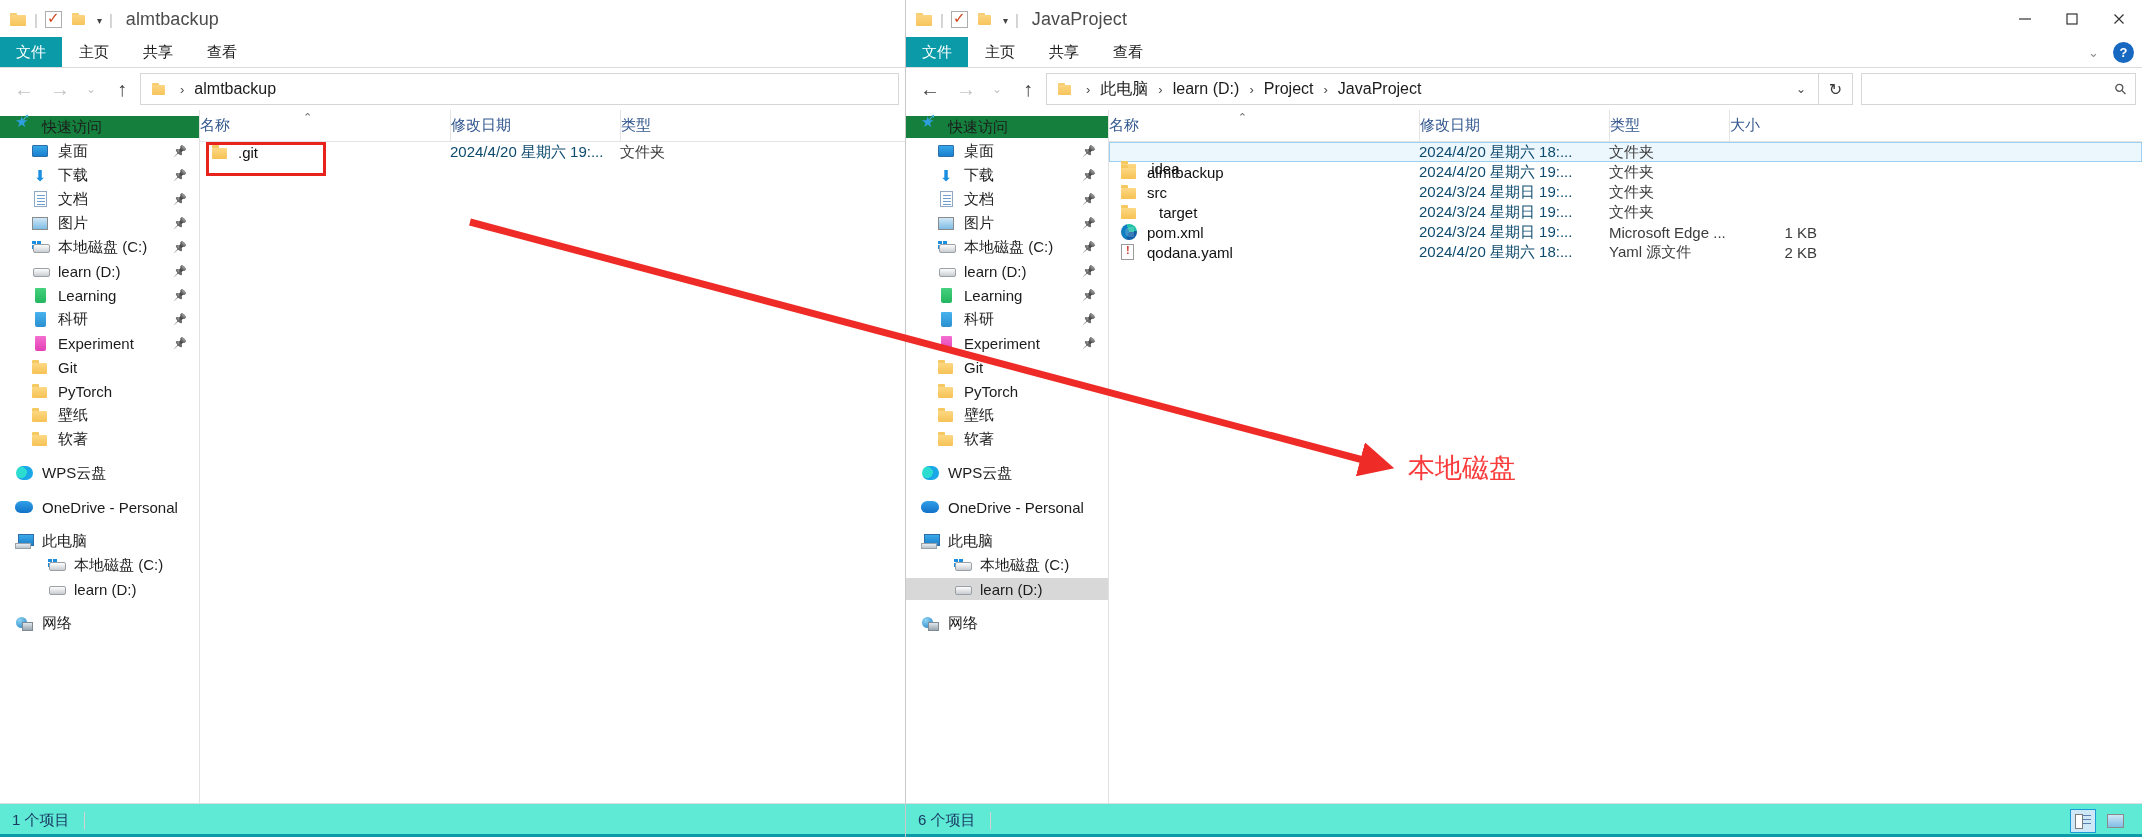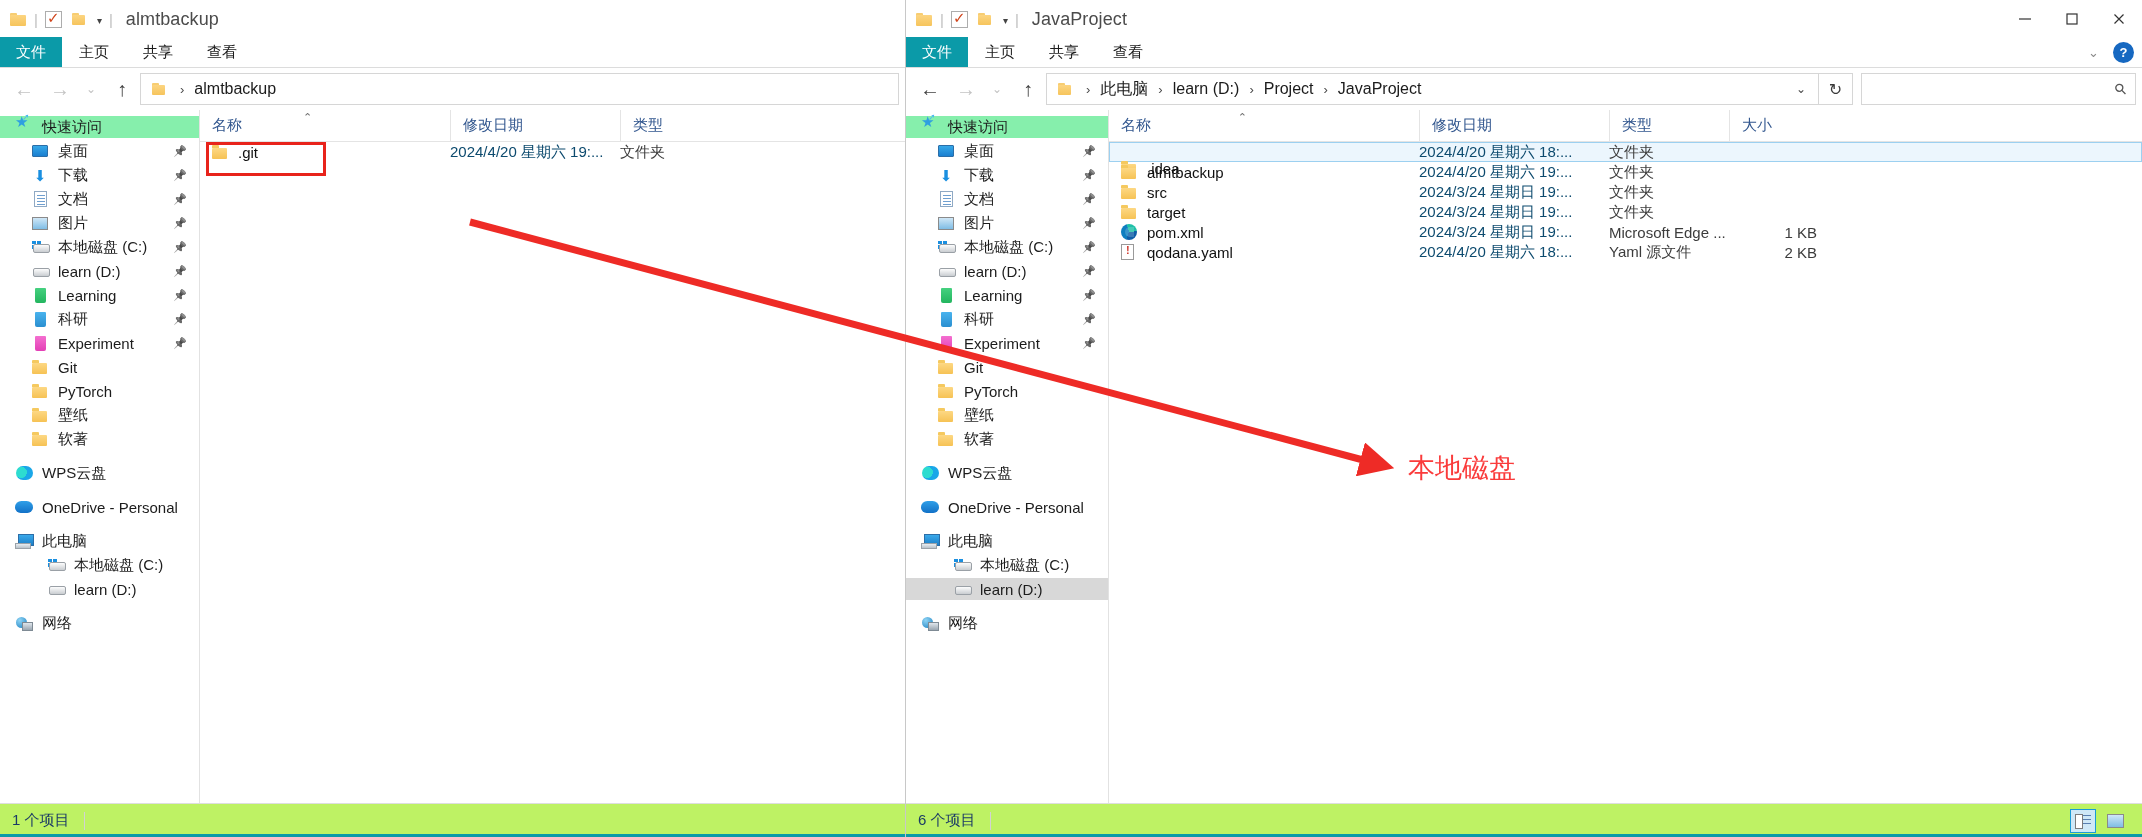--- a/index.html
+++ b/index.html
@@ -88,21 +88,21 @@
              padding-top: 6px; }
   #win-right .navpane { width: 203px; }
   .listpane { flex:1; background:#fff; position:relative; overflow:hidden; }
 
   
   .nav-item { height: 22px; display:flex; align-items:center; font-size: 15px; color:#1c1c1c;
               padding-left: 14px; position:relative; white-space:nowrap; }
   .nav-item.lvl1 { padding-left: 30px; }
   .nav-item.lvl2 { padding-left: 46px; }
   .nav-item.sel { background:#d8d8d8; }
-  .nav-item.selhdr { background:#86efac;align-items:center; }
+  .nav-item.selhdr { background:#15803d;align-items:center; }
   .nav-gap { height: 10px; }
   .nav-ico { width: 20px; height: 18px; margin-right: 8px; flex: 0 0 20px;
              display:flex; align-items:center; justify-content:center; position:relative; }
   .pin { position:absolute; right: 12px; color:#8d8d8d; font-size: 13px; }
 
   
   .g-star { width:16px;height:16px; position:relative; }
   .g-star::before{content:"★"; position:absolute; left:-1px; top:-6px; font-size:15px; color:#2f9fe0;}
   .g-star::after{content:"➚"; position:absolute; left:6px; top:-7px; font-size:9px; color:#4db8f0;}
   .g-desktop { width:16px; height:12px; background:linear-gradient(180deg,#36a8e8,#1a7fd0);
@@ -141,21 +141,21 @@
   .g-net { width:18px; height:15px; position:relative; }
   .g-net::before{content:""; position:absolute; left:1px; top:1px; width:11px; height:11px; border-radius:50%;
                  background: radial-gradient(circle at 35% 30%, #8fd4f5, #1a7fc0);}
   .g-net::after{content:""; position:absolute; right:0; bottom:0; width:9px; height:7px;
                 background:linear-gradient(180deg,#dfe6ec,#9aa6b1); border:1px solid #7e8a94;}
 
   
   .lh { height: 32px; display:flex; align-items:center; border-bottom:1px solid #e4e4e4;
         position:relative; background:#fff; }
   .lh-col { font-size: 15px; color:#31568e; height:32px; display:flex; align-items:center;
-            padding-left: 12px; border-left:1px solid #e4e4e4; position:relative;}
+            border-left:1px solid #e4e4e4; position:relative;}
   .lh-col:first-child { border-left:none; }
   .sortmark { position:absolute; top: 1px; left: 50%; transform: translateX(-50%);
               color:#6e6e6e; font-size: 11px; }
   .lh-col.sortable .sortmark { left: 43%; }
 
   
   .row { height: 20px; display:flex; align-items:center; font-size: 15px; color:#101010; }
   #win-right .row { height: 20px; }
   .cell { display:flex; align-items:center; overflow:hidden; white-space:nowrap; }
   .cell.name { padding-left: 12px; }
@@ -170,21 +170,21 @@
       border-radius:50% 0 0 50%; background:#ffffff; opacity:.18;}
   .ico-yaml { width:13px; height:16px; border:1px solid #9a9a9a; background:#fff; position:relative;}
   .ico-yaml::after{content:"!"; position:absolute; left:4px; top:-1px; font-size:11px; color:#d03a2f; font-weight:bold;}
   .row.selected-blue { background:#ecf6fd; outline:1px solid #9cd0f0; outline-offset:-1px; }
 
   
   .redbox { position:absolute; border: 3px solid #e8231b; }
 
   
   .statusbar { position:absolute; bottom: 0; left:0; right:0; height: 34px;
-               border-top: 1px solid #dedede; background:#bef264; display:flex; align-items:center; }
+               border-top: 1px solid #dedede; background:#5eead4; display:flex; align-items:center; }
   .status-text { font-size: 15px; color:#1b3a66; padding-left: 12px; }
   .status-sep { width:1px; height: 18px; background:#d2d2d2; margin-left: 14px; }
   .viewbtns { margin-left:auto; display:flex; align-items:center; gap: 6px; padding-right: 14px; }
   .vb { width: 26px; height: 24px; display:flex; align-items:center; justify-content:center; }
   .vb.active { background:#cfe8f7; border:1px solid #1a9bd7; }
   .vb-details { width:16px; height:13px; position:relative; }
   .vb-details::before{content:""; position:absolute; left:0; top:0; width:6px; height:13px;
      border:1px solid #7c7c7c; background:#fff;}
   .vb-details::after{content:""; position:absolute; right:0; top:1px; width:8px; height:1px;
      background:#5a7fb0; box-shadow: 0 4px 0 0 #5a7fb0, 0 8px 0 0 #5a7fb0;}
@@ -685,21 +685,21 @@
                 <span class="rowicon">
                   <span class="g-folder"></span>
                 </span>
                 <span>src</span>
               </div>
               <div class="cell date" style="width: 190px;">2024/3/24 星期日 19:...</div>
               <div class="cell type" style="width: 120px;">文件夹</div>
               <div class="cell size" style="width: 110px;"></div>
             </div>
             <div class="row">
-              <div class="cell name" style="width: 310px;">
+              <div class="cell name" style="width: 310px; gap: 12px;">
                 <span class="rowicon">
                   <span class="g-folder"></span>
                 </span>
                 <span>target</span>
               </div>
               <div class="cell date" style="width: 190px;">2024/3/24 星期日 19:...</div>
               <div class="cell type" style="width: 120px;">文件夹</div>
               <div class="cell size" style="width: 110px;"></div>
             </div>
             <div class="row">

